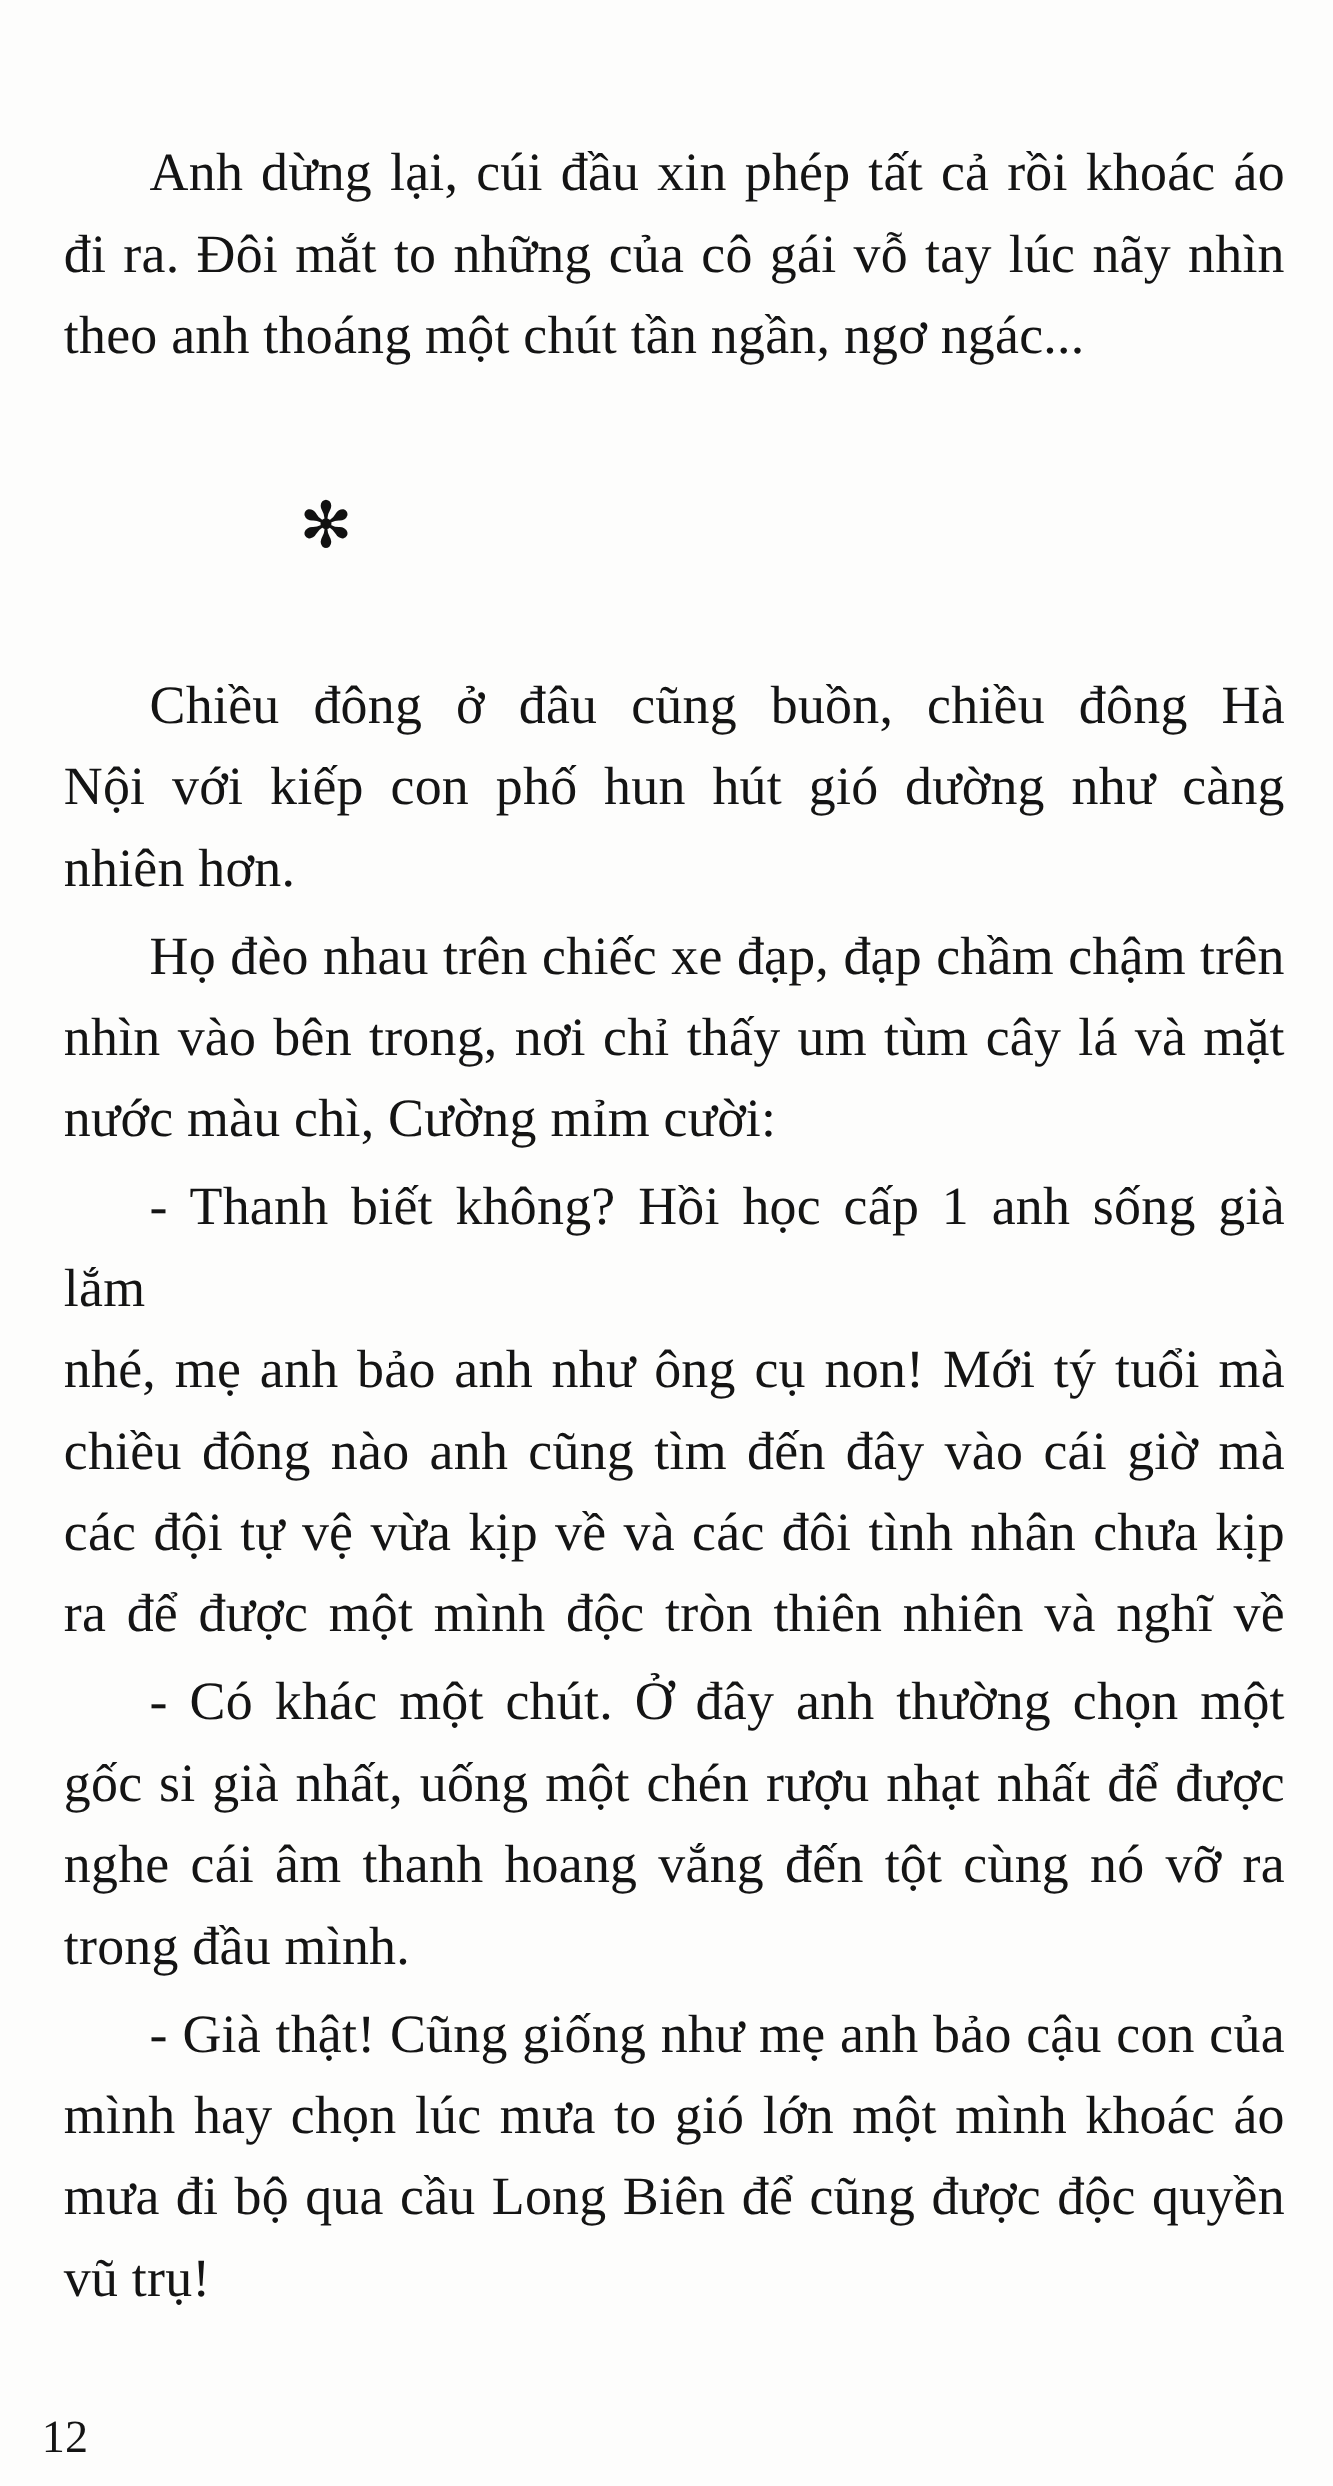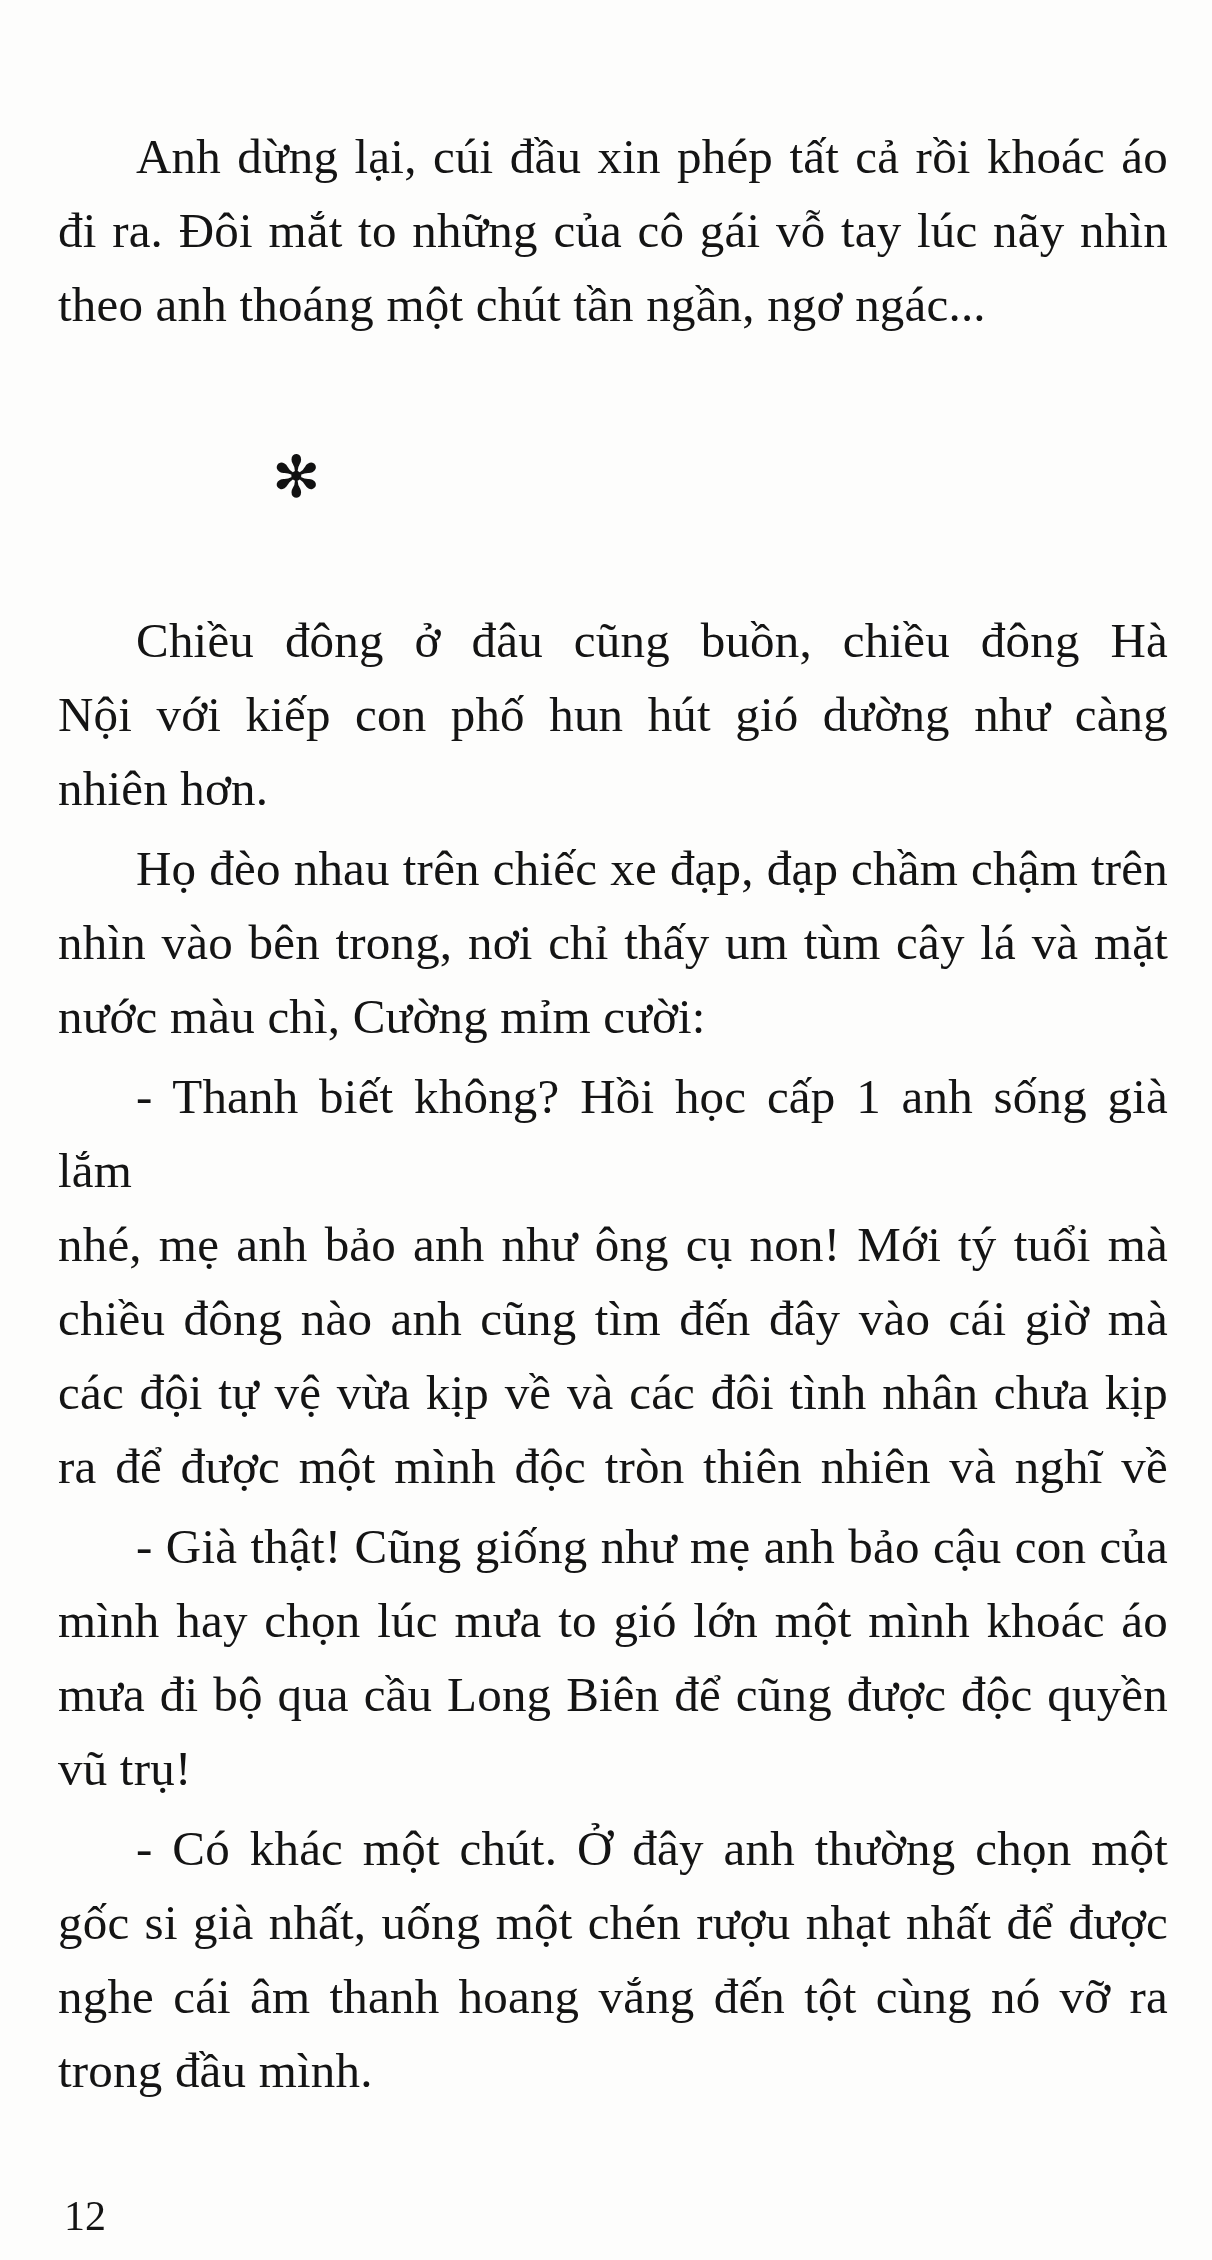--- a/index.html
+++ b/index.html
@@ -41,21 +41,21 @@
   }
   .separator-block {
     margin: 96px 0 86px 0;
     padding-left: 214px;
     font-size: 58px;
     line-height: 80px;
     color: #111111;
   }
   .page-number {
     position: absolute;
-    left: 64px;
+    left: 38px;
     top: 2194px;
     font-size: 42px;
     line-height: 44px;
     color: #141414;
   }
 </style>
 </head>
 <body>
 
 <div class="page">
@@ -77,26 +77,26 @@
         <div class="line last-line">nước màu chì, Cường mỉm cười:</div>
       </div>
       <div class="paragraph">
         <div class="line first-line">- Thanh biết không? Hồi học cấp 1 anh sống già lắm</div>
         <div class="line">nhé, mẹ anh bảo anh như ông cụ non! Mới tý tuổi mà</div>
         <div class="line">chiều đông nào anh cũng tìm đến đây vào cái giờ mà</div>
         <div class="line">các đội tự vệ vừa kịp về và các đôi tình nhân chưa kịp</div>
         <div class="line">ra để được một mình độc tròn thiên nhiên và nghĩ về</div>
       </div>
       <div class="paragraph">
+        <div class="line first-line">- Có khác một chút. Ở đây anh thường chọn một</div>
+        <div class="line">gốc si già nhất, uống một chén rượu nhạt nhất để được</div>
+        <div class="line">nghe cái âm thanh hoang vắng đến tột cùng nó vỡ ra</div>
+        <div class="line last-line">trong đầu mình.</div>
+      </div>
+      <div class="paragraph">
         <div class="line first-line">- Già thật! Cũng giống như mẹ anh bảo cậu con của</div>
         <div class="line">mình hay chọn lúc mưa to gió lớn một mình khoác áo</div>
         <div class="line">mưa đi bộ qua cầu Long Biên để cũng được độc quyền</div>
         <div class="line last-line">vũ trụ!</div>
-      </div>
-      <div class="paragraph">
-        <div class="line first-line">- Có khác một chút. Ở đây anh thường chọn một</div>
-        <div class="line">gốc si già nhất, uống một chén rượu nhạt nhất để được</div>
-        <div class="line">nghe cái âm thanh hoang vắng đến tột cùng nó vỡ ra</div>
-        <div class="line last-line">trong đầu mình.</div>
       </div>
     </div>
   <div class="page-number">12</div>
 </div>
 
 </body></html>

